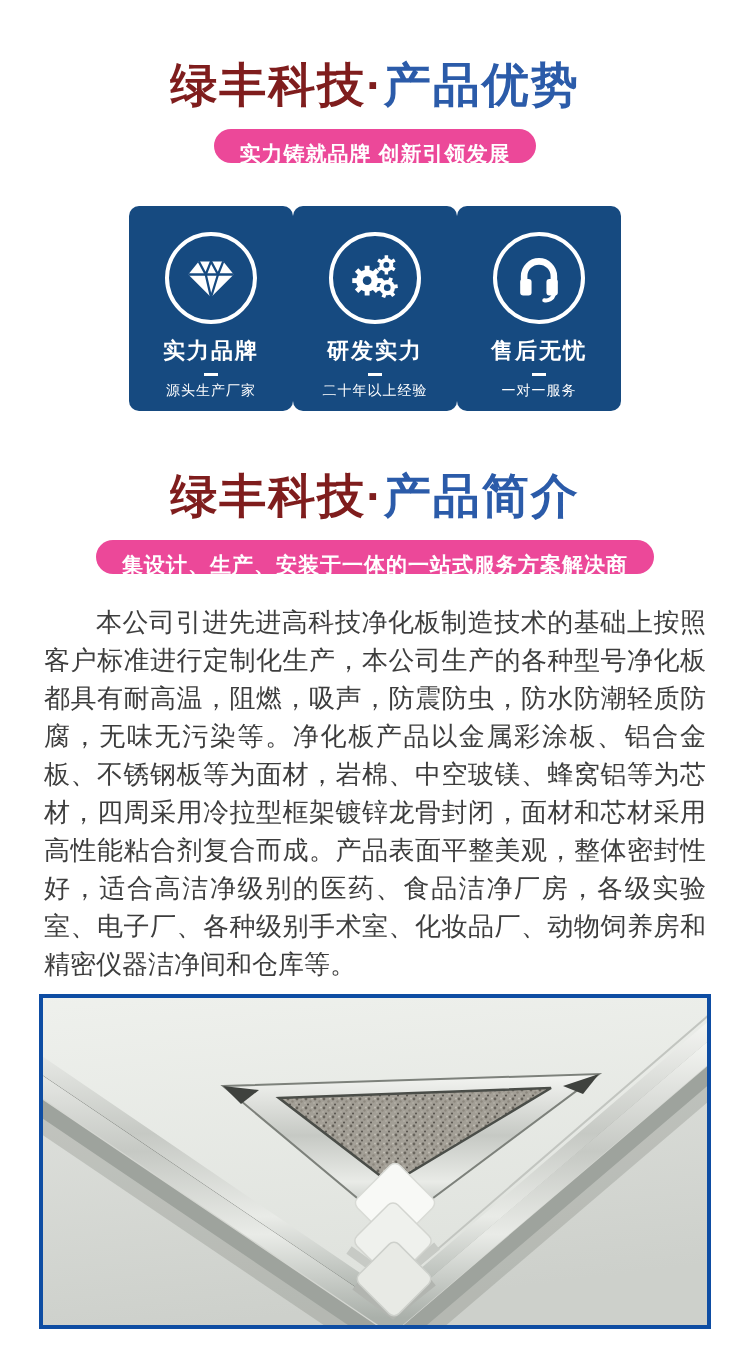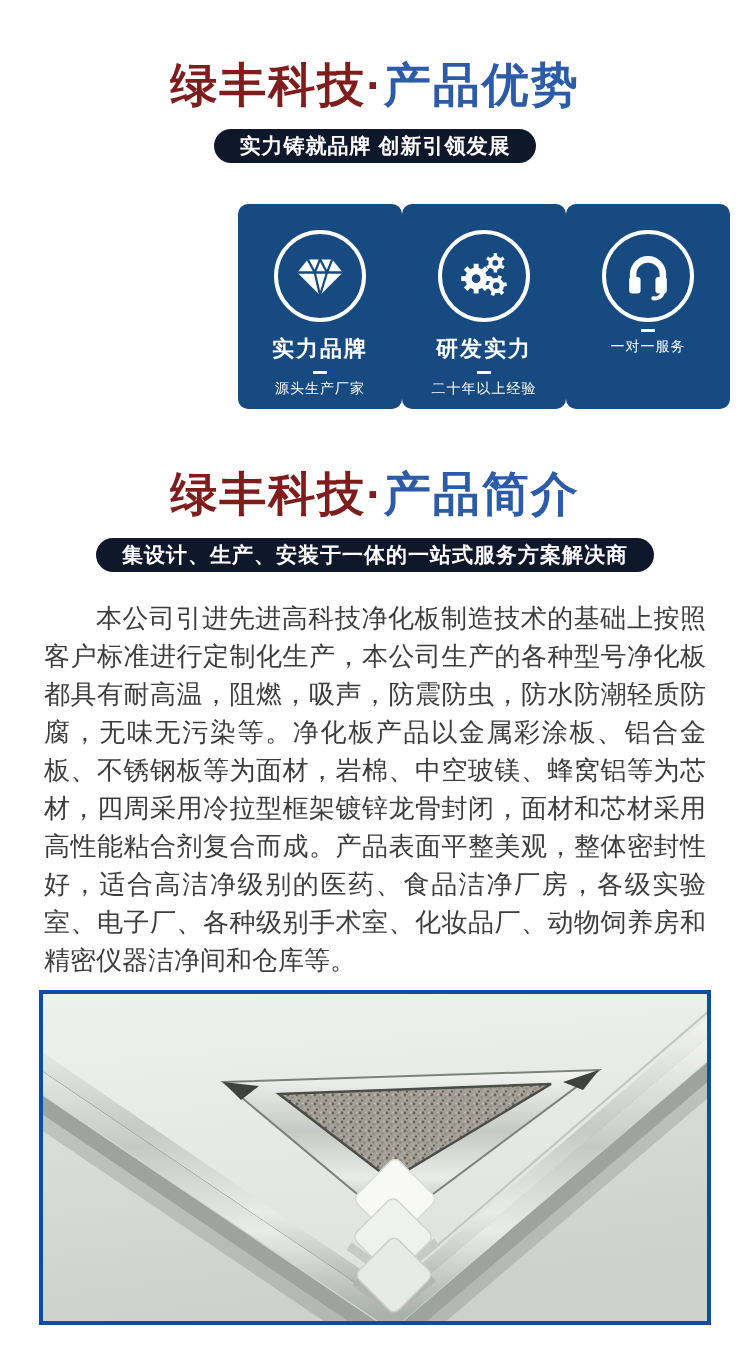--- a/index.html
+++ b/index.html
@@ -13,28 +13,28 @@
 
   
   .section-head { text-align:center; }
   .sec1 { padding-top:56px; }
   .sec2 { margin-top:56px; }
   .big-title { font-size:47px; font-weight:bold; letter-spacing:2px; line-height:58px; }
   .big-title .t-black { color:#7f1d1d; }
   .big-title .t-blue  { color:#2b5ba9;text-align:center; }
   .pill {
     display:inline-block; margin-top:15px;
-    background:#0f172a; color:#ffffff;
+    background:#ec4899; color:#ffffff;
     font-size:21px; font-weight:bold; letter-spacing:1px;
-    height:34px; line-height:34px; padding:0 26px;
+    height:34px; line-height:34px; padding:8px 26px;
     border-radius:17px; white-space:nowrap;text-align:center;
   }
 
   
-  .cards { display:flex; justify-content:flex-end; margin:41px 20px 0;border-radius:10px; }
+  .cards { display:flex; justify-content:center; margin:41px 20px 0;border-radius:10px; }
   .card {
     width:164px; height:205px; background:#164a80; border-radius:10px;
     color:#ffffff; text-align:center;
   }
   .icon-ring {
     width:92px; height:92px; margin:26px auto 0;
     border:4px solid #ffffff; border-radius:50%;
     display:flex; align-items:center; justify-content:center;
   }
   .icon-ring svg { width:56px; height:56px; display:block; }
@@ -134,20 +134,21 @@
 
     <div class="card">
       <div class="icon-ring">
         <svg viewBox="0 0 64 64" aria-hidden="true">
           <path d="M15 38 V30 a17 17 0 0 1 34 0 V38" stroke="#ffffff" stroke-width="7.5" fill="none" stroke-linecap="round"></path>
           <rect x="10.5" y="33" width="13" height="19" rx="3.5" fill="#ffffff"></rect>
           <rect x="40.5" y="33" width="13" height="19" rx="3.5" fill="#ffffff"></rect>
           <path d="M49 51 a9.5 9.5 0 0 1 -11 6.5" stroke="#ffffff" stroke-width="4.6" fill="none" stroke-linecap="round"></path>
         </svg>
       </div>
+      <div class="card-title">售后无忧</div>
       <div class="card-dash"></div>
       <div class="card-sub">一对一服务</div>
     </div>
 
   </div>
 
   <div class="section-head sec2">
     <div class="big-title">
       <span class="t-black">绿丰科技·</span><span class="t-blue">产品简介</span>
     </div>

